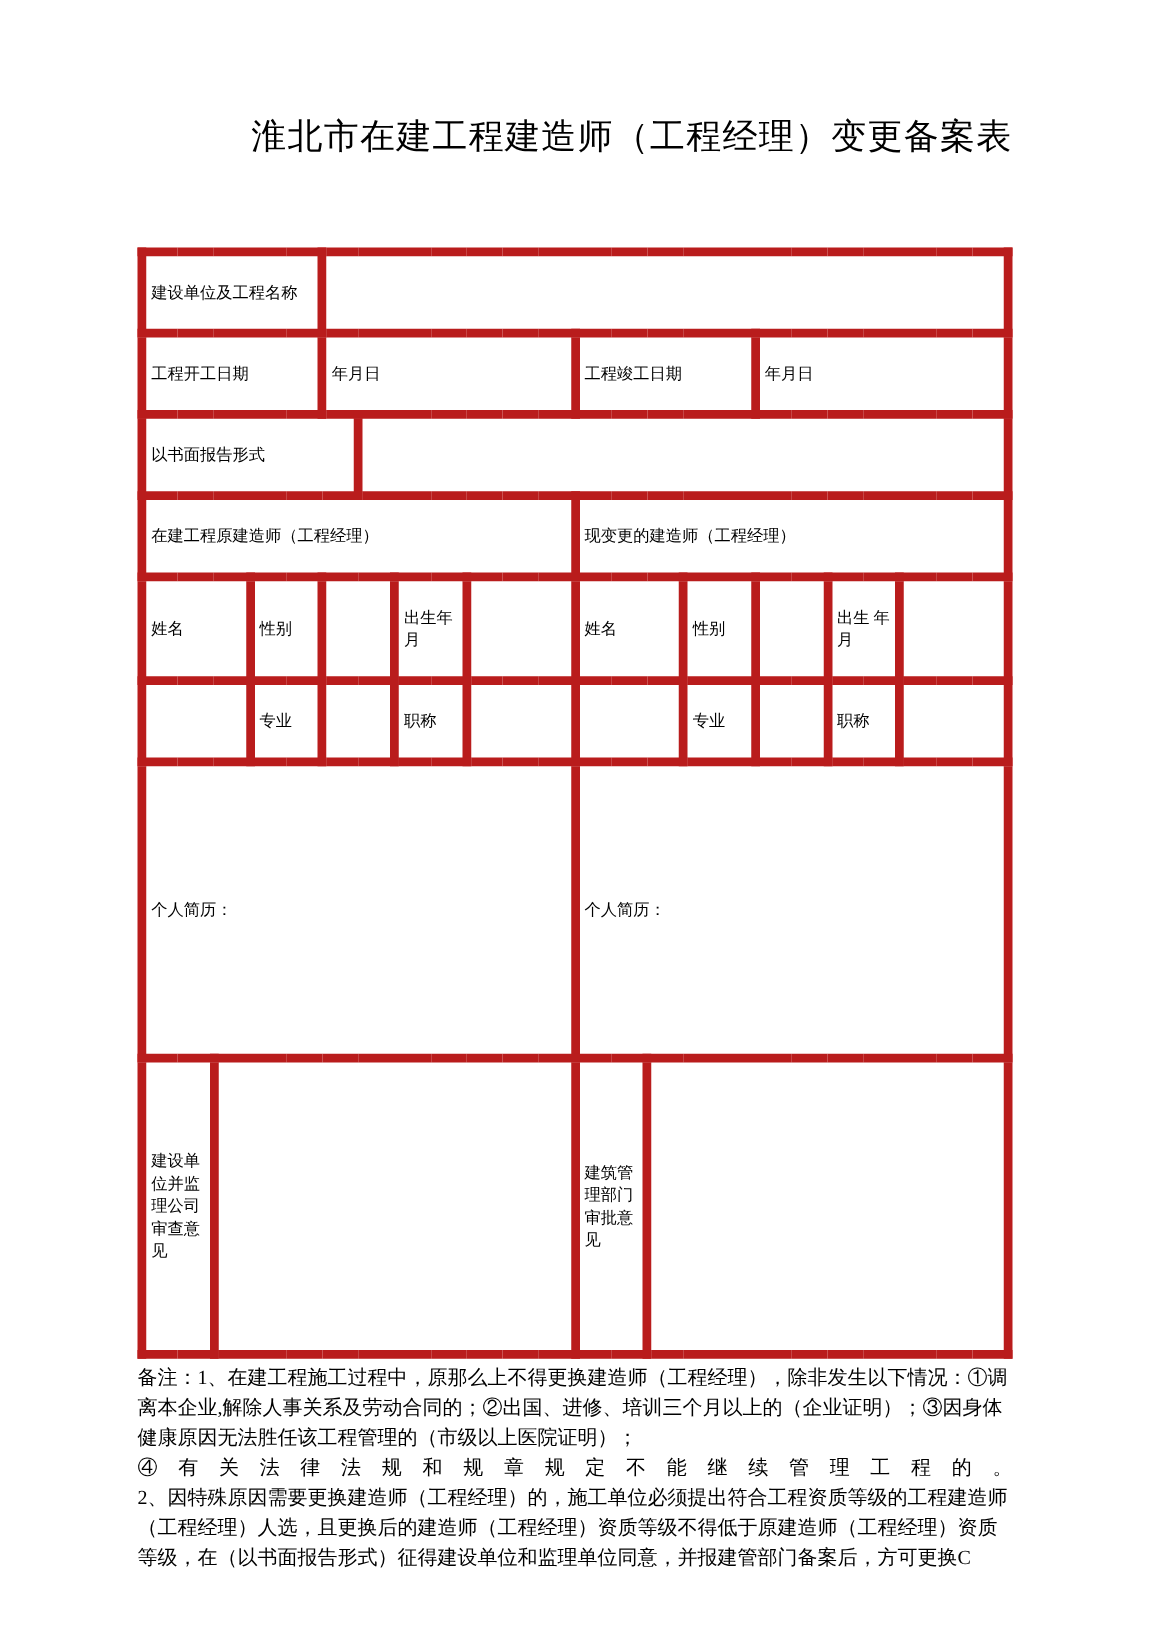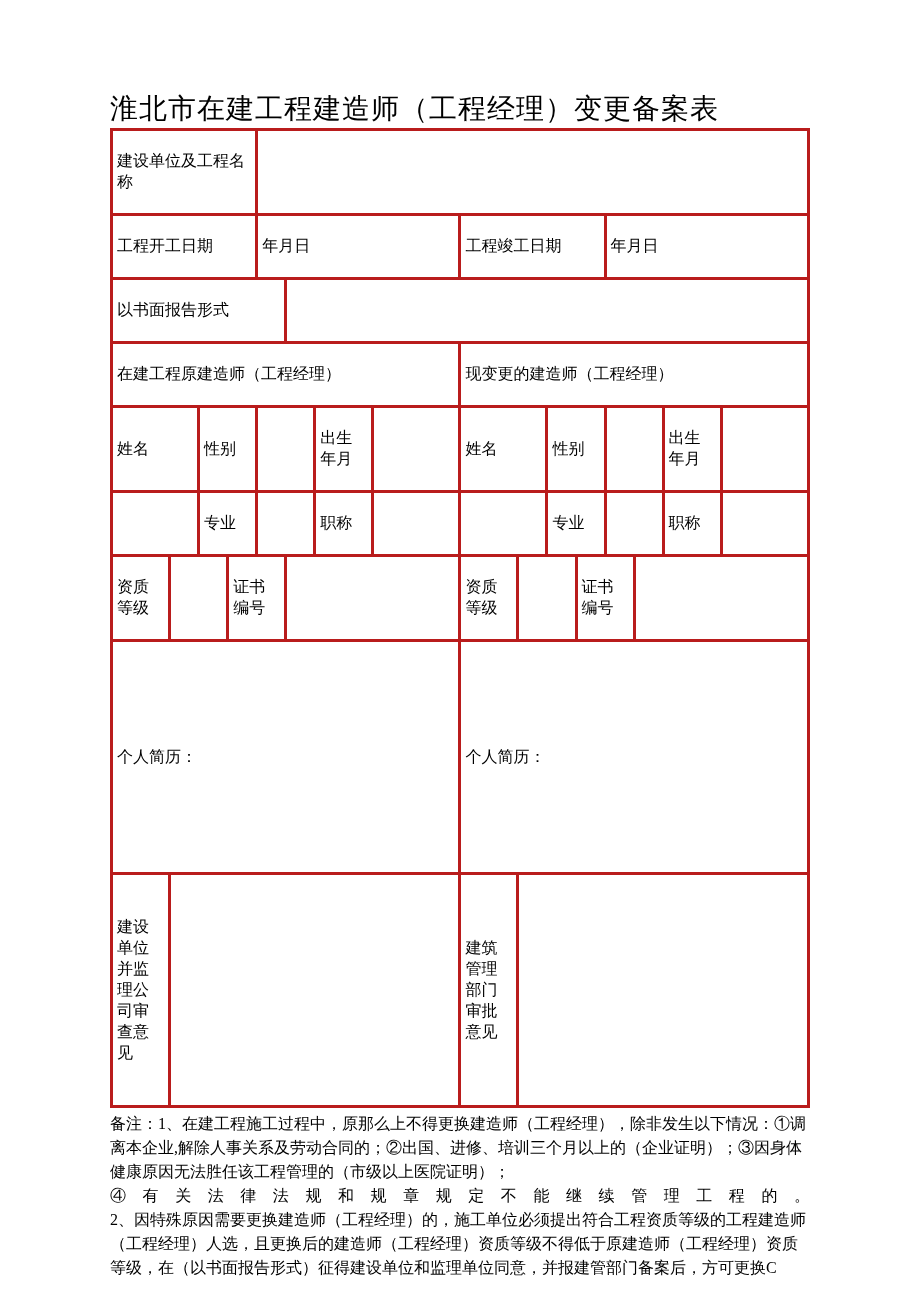--- a/index.html
+++ b/index.html
@@ -7,34 +7,35 @@
     background: #fff;
     margin: 0;
     padding: 0;
     width: 920px;
     color: #000;
   }
   .page {
     padding: 90px 110px 40px 110px;
   }
   .title {
-    text-align: left;
+    text-align: right;
     font-size: 28px;
     font-weight: normal;
+    margin-bottom: 70px;
     letter-spacing: 1px;
   }
   table.form {
     border-collapse: collapse;
     width: 100%;
     table-layout: fixed;
   }
   table.form td {
-    border: 3px solid #b91c1c;
+    border: 7px solid #b91c1c;
     padding: 20px 4px;
-    font-size: 16px;
+    font-size: 13px;
     vertical-align: middle;
     text-align: left;
     word-break: break-all;
   }
   td.center { text-align: center; }
   td.resume { vertical-align: top; height: 190px; }
   td.opinion { height: 190px; vertical-align: middle; text-align:left;}
   .notes {
     font-size: 16px;
     line-height: 1.5;
@@ -122,30 +123,20 @@
       <td colspan="2"></td>
       <td colspan="2" class="center">职称</td>
       <td colspan="3"></td>
       <td colspan="3"></td>
       <td colspan="2" class="center">专业</td>
       <td colspan="2"></td>
       <td colspan="2" class="center">职称</td>
       <td colspan="3"></td>
     </tr>
 
-    <tr>
-      <td colspan="2">资质等级</td>
-      <td colspan="2"></td>
-      <td colspan="2" class="center">证书编号</td>
-      <td colspan="6"></td>
-      <td colspan="2">资质等级</td>
-      <td colspan="2"></td>
-      <td colspan="2" class="center">证书编号</td>
-      <td colspan="6"></td>
-    </tr>
 
     <tr>
       <td colspan="12" class="resume">个人简历：</td>
       <td colspan="12" class="resume">个人简历：</td>
     </tr>
 
     <tr>
       <td colspan="2" class="opinion">建设单位并监理公司审查意见</td>
       <td colspan="10" class="opinion"></td>
       <td colspan="2" class="opinion">建筑管理部门审批意见</td>

